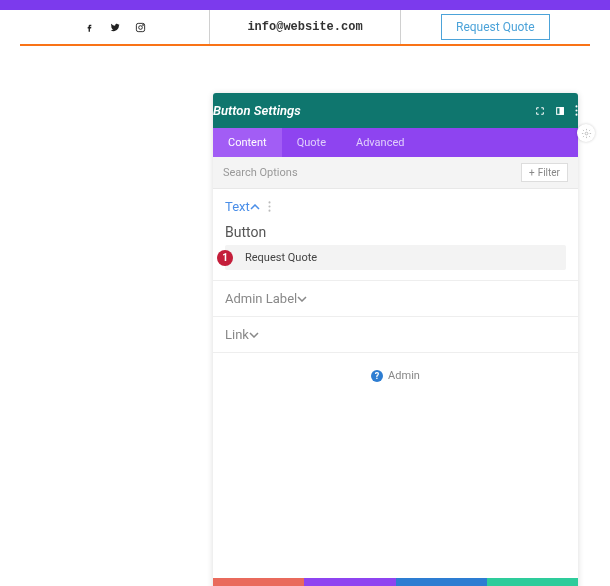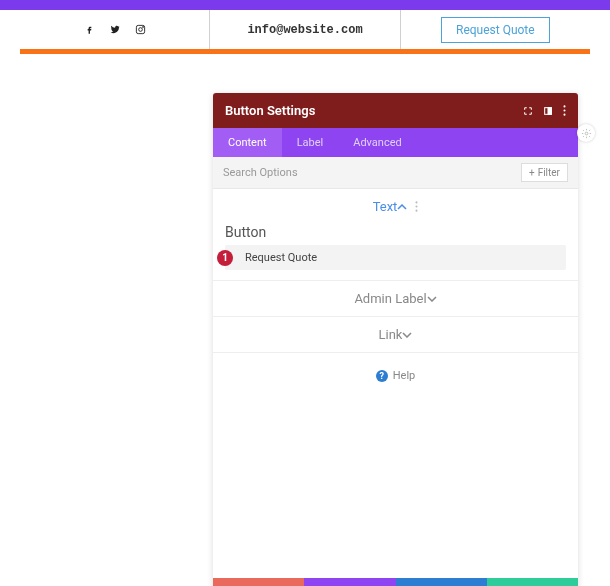--- a/index.html
+++ b/index.html
@@ -1,43 +1,43 @@
 <!DOCTYPE html>
 <html><head>
   <meta charset="utf-8">
   <style>
     * { margin: 0; padding: 0; box-sizing: border-box; font-family: -apple-system, BlinkMacSystemFont, 'Segoe UI', Roboto, sans-serif; }
     body { background: #fff; width: 610px; height: 586px; position: relative; overflow: hidden; }
 
     .top-purple-bar { height: 10px; background: #7c3aed; }
 
-    .header-row { display: flex; height: 44px; border-bottom: 5px solid #f97316; margin: 0 20px; }
+    .header-row { display: flex; height: 36px; border-bottom: 2px solid #f97316; margin: 0 20px; }
     .header-cell { flex: 1; display: flex; align-items: center; justify-content: center; border-right: 1px solid #d0d0d0; }
     .header-cell:first-child { border-left: none; }
     .header-cell:last-child { border-right: none; }
     .social-icons { display: flex; gap: 14px; font-size: 13px; color: #222; }
     .email-text { font-size: 12px; font-weight: 600; color: #333; font-family: 'Courier New', monospace; }
     .request-quote-btn { border: 1px solid #4ca3d9; color: #4ca3d9; padding: 5px 14px; font-size: 12px; background: #fff; cursor: pointer; }
 
     .modal { position: absolute; left: 213px; top: 93px; width: 365px; background: #fff; box-shadow: 0 1px 6px rgba(0,0,0,0.15); border-radius: 3px; overflow: hidden; }
-    .modal-header { background: #7f1d1d; color: #fff; padding: 10px 12px; display: flex; align-items: center; justify-content: space-between; }
+    .modal-header { background: #0f766e; color: #fff; padding: 10px 0; display: flex; align-items: center; justify-content: space-between; font-style: italic; }
     .modal-title { font-size: 13px; font-weight: 600; }
     .modal-header-icons { display: flex; gap: 10px; align-items: center; }
     .modal-header-icons span { font-size: 11px; cursor: pointer; }
 
     .modal-tabs { background: #8e44f0; display: flex; }
     .modal-tab { padding: 8px 15px; font-size: 11px; color: #e0cffc; cursor: pointer; }
     .modal-tab.active { background: #a25df5; color: #fff; }
 
     .search-row { display: flex; align-items: center; padding: 6px 10px; background: #f4f4f4; border-bottom: 1px solid #e8e8e8; }
     .search-placeholder { flex: 1; font-size: 11px; color: #999; }
     .filter-btn { display: flex; align-items: center; gap: 3px; font-size: 10px; color: #888; background: #fff; border: 1px solid #ddd; padding: 3px 7px; cursor: pointer; }
 
     .section { border-bottom: 1px solid #eee; }
-    .section-header { display: flex; align-items: center; justify-content: center; padding: 10px 12px; cursor: pointer; }
+    .section-header { display: flex; align-items: center; justify-content: flex-start; padding: 10px 12px; cursor: pointer; }
     .section-title { font-size: 13px; color: #4a8ee8; }
     .section-title.gray { color: #888; }
     .section-header-right { display: flex; align-items: center; gap: 8px; color: #888; font-size: 11px; }
 
     .section-body { padding: 0 12px 10px 12px; }
     .field-label { font-size: 14px; color: #555; margin-bottom: 5px; }
     .field-row { position: relative; }
     .field-input { width: 100%; background: #f3f3f3; border: none; padding: 6px 8px 6px 20px; font-size: 11px; color: #444; border-radius: 2px; }
     .badge-num { position: absolute; left: -8px; top: 50%; transform: translateY(-50%); width: 16px; height: 16px; background: #c41e3a; color: #fff; border-radius: 50%; font-size: 10px; font-weight: 700; display: flex; align-items: center; justify-content: center; }
 
@@ -112,21 +112,21 @@
             <circle cx="2" cy="2" r="1.5"></circle>
             <circle cx="2" cy="8" r="1.5"></circle>
             <circle cx="2" cy="14" r="1.5"></circle>
           </svg>
       </span>
     </div>
   </div>
 
   <div class="modal-tabs">
     <div class="modal-tab active">Content</div>
-    <div class="modal-tab">Label</div>
+    <div class="modal-tab">Quote</div>
     <div class="modal-tab">Advanced</div>
   </div>
 
   <div class="search-row">
     <span class="search-placeholder">Search Options</span>
     <div class="filter-btn">
       <span>+</span>
       <span>Filter</span>
     </div>
   </div>
@@ -175,21 +175,21 @@
       <span>
         <svg width="10" height="6" viewBox="0 0 10 6" fill="none" stroke="#888" stroke-width="1.5">
             <path d="M1 1l4 4 4-4"></path>
           </svg>
       </span>
     </div>
   </div>
 
   <div class="help-row">
     <span class="help-icon">?</span>
-    <span>Help</span>
+    <span>Admin</span>
   </div>
 
   <div class="modal-spacer"></div>
 
   <div class="modal-footer">
     <div class="footer-btn footer-cancel">
       <svg width="11" height="11" viewBox="0 0 24 24" fill="none" stroke="#fff" stroke-width="3">
           <path d="M6 6l12 12M18 6L6 18"></path>
         </svg>
     </div>

